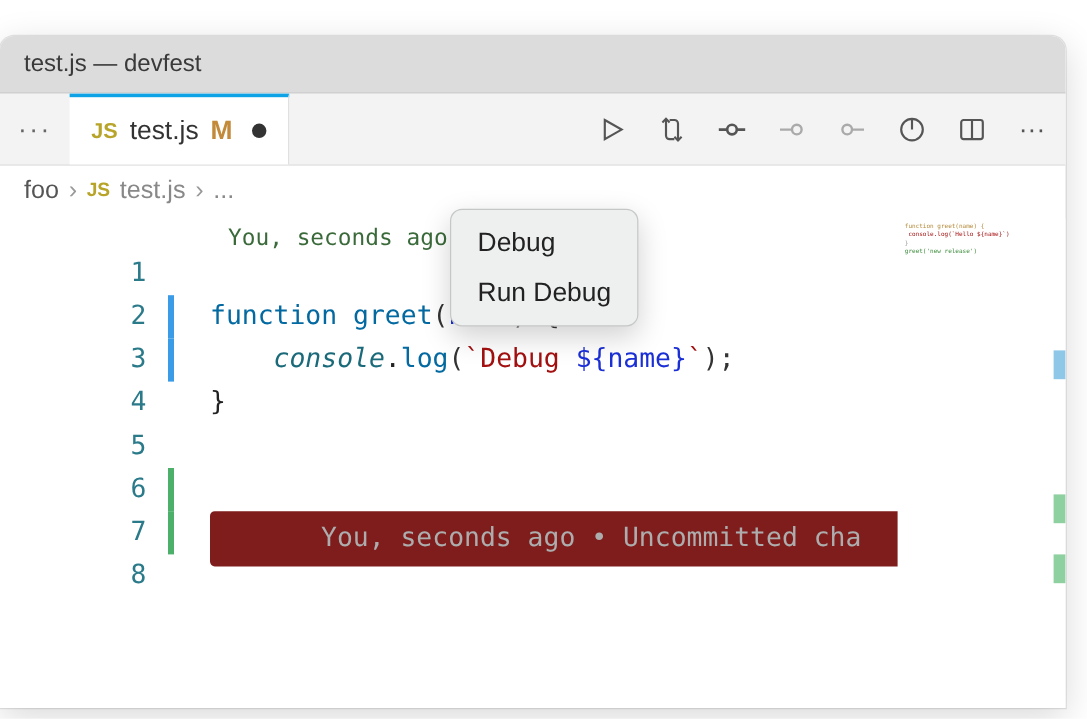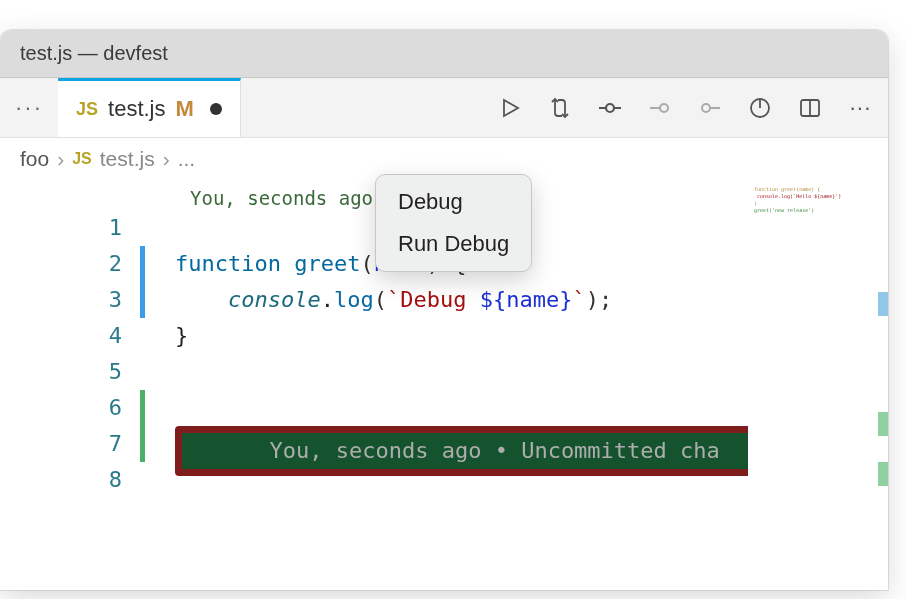--- a/index.html
+++ b/index.html
@@ -127,22 +127,22 @@
   .gutter-blue { background: #3a9be6; }
   .gutter-green { background: #4db06a; }
   .code { white-space: pre; color: #222; }
   .kw { color: #0369a1; }
   .fn { color: #0369a1; text-align: right; }
   .punc { color: #333; }
   .str { color: #a31010; }
   .tpl { color: #1a2fd6; }
   .obj { color: #1a6a7a; font-style: italic; }
   .line.hl .code-wrap {
-    background: #14532d;
-    border: 7px solid #7f1d1d;
+    background: #7f1d1d;
+    border: 5px solid #7f1d1d;
     border-radius: 4px;
     padding: 0 8px;
     min-width: 590px;
   }
   .blame-inline {
     color: #adadad;
     font-size: 22px;
   }
   .minimap {
     position: absolute;

